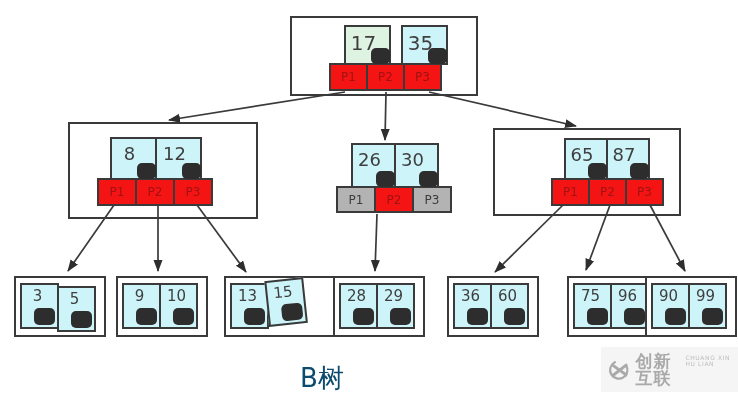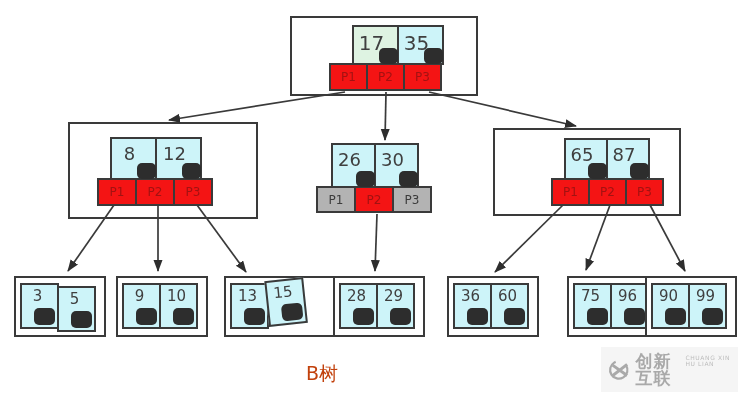--- a/index.html
+++ b/index.html
@@ -22,34 +22,34 @@
   .ptr.gray{background:#b3b3b3;color:#3c3c3c;}
   .leaf{position:absolute;width:88px;height:57px;background:#fff;border:2px solid #3a3a3a;}
   .leaf .cells{position:absolute;left:4px;top:5px;display:flex;}
   .leaf .kc{width:39px;height:46px;font-size:15px;}
   .leaf .kc .num{padding-top:2px;padding-right:4px;}
   .leaf .blk{right:2px;bottom:2px;width:21px;height:17px;border-radius:5px;}
   .kc.tilt{transform:rotate(-6deg) translateY(-4px);}
   .kc.drop{transform:translateY(3px);}
   .arrows{position:absolute;left:0;top:0;width:738px;height:400px;pointer-events:none;z-index:5;}
   .caption{position:absolute;left:272px;top:361px;width:100px;text-align:center;
-           font-size:19px;color:#c2410c;}
+           font-size:26px;color:#0c4a6e;}
   .watermark{position:absolute;left:601px;top:347px;width:137px;height:45px;background:#f5f5f5;
              display:flex;align-items:center;gap:5px;padding-left:6px;box-sizing:border-box;}
   .wm-text{display:flex;flex-direction:row;line-height:1;}
   .wm-brand{font-size:17px;font-weight:700;color:#a9a9a9;letter-spacing:1px;}
   .wm-sub{font-size:6px;color:#bdbdbd;letter-spacing:0.6px;margin-top:2px;}
 </style>
 </head>
 <body>
 
 <div class="canvas">
 
   <div class="node bordered" style="left:290px;top:16px;width:184px;height:76px;">
-    <div class="keyrow" style="left:60px;top:7px;">
+    <div class="keyrow" style="left:52px;top:7px;gap:12px;">
       <div class="kc green" style="width:47px;height:40px;font-size:20px;">
         <span class="num">17</span>
         <span class="blk"></span>
       </div>
       <div class="kc" style="width:47px;height:40px;font-size:20px;">
         <span class="num">35</span>
         <span class="blk"></span>
       </div>
     </div>
     <div class="ptrrow" style="left:37px;top:45px;">
@@ -70,21 +70,21 @@
         <span class="blk"></span>
       </div>
     </div>
     <div class="ptrrow" style="left:27px;top:54px;">
       <div class="ptr red" style="width:40px;height:28px;">P1</div>
       <div class="ptr red" style="width:40px;height:28px;">P2</div>
       <div class="ptr red" style="width:40px;height:28px;">P3</div>
     </div>
   </div>
 
-  <div class="node" style="left:316px;top:143px;width:120px;height:70px;">
+  <div class="node" style="left:336px;top:143px;width:120px;height:70px;">
     <div class="keyrow" style="left:15px;top:0;">
       <div class="kc" style="width:45px;height:45px;font-size:18px;">
         <span class="num">26</span>
         <span class="blk"></span>
       </div>
       <div class="kc" style="width:45px;height:45px;font-size:18px;">
         <span class="num">30</span>
         <span class="blk"></span>
       </div>
     </div>

